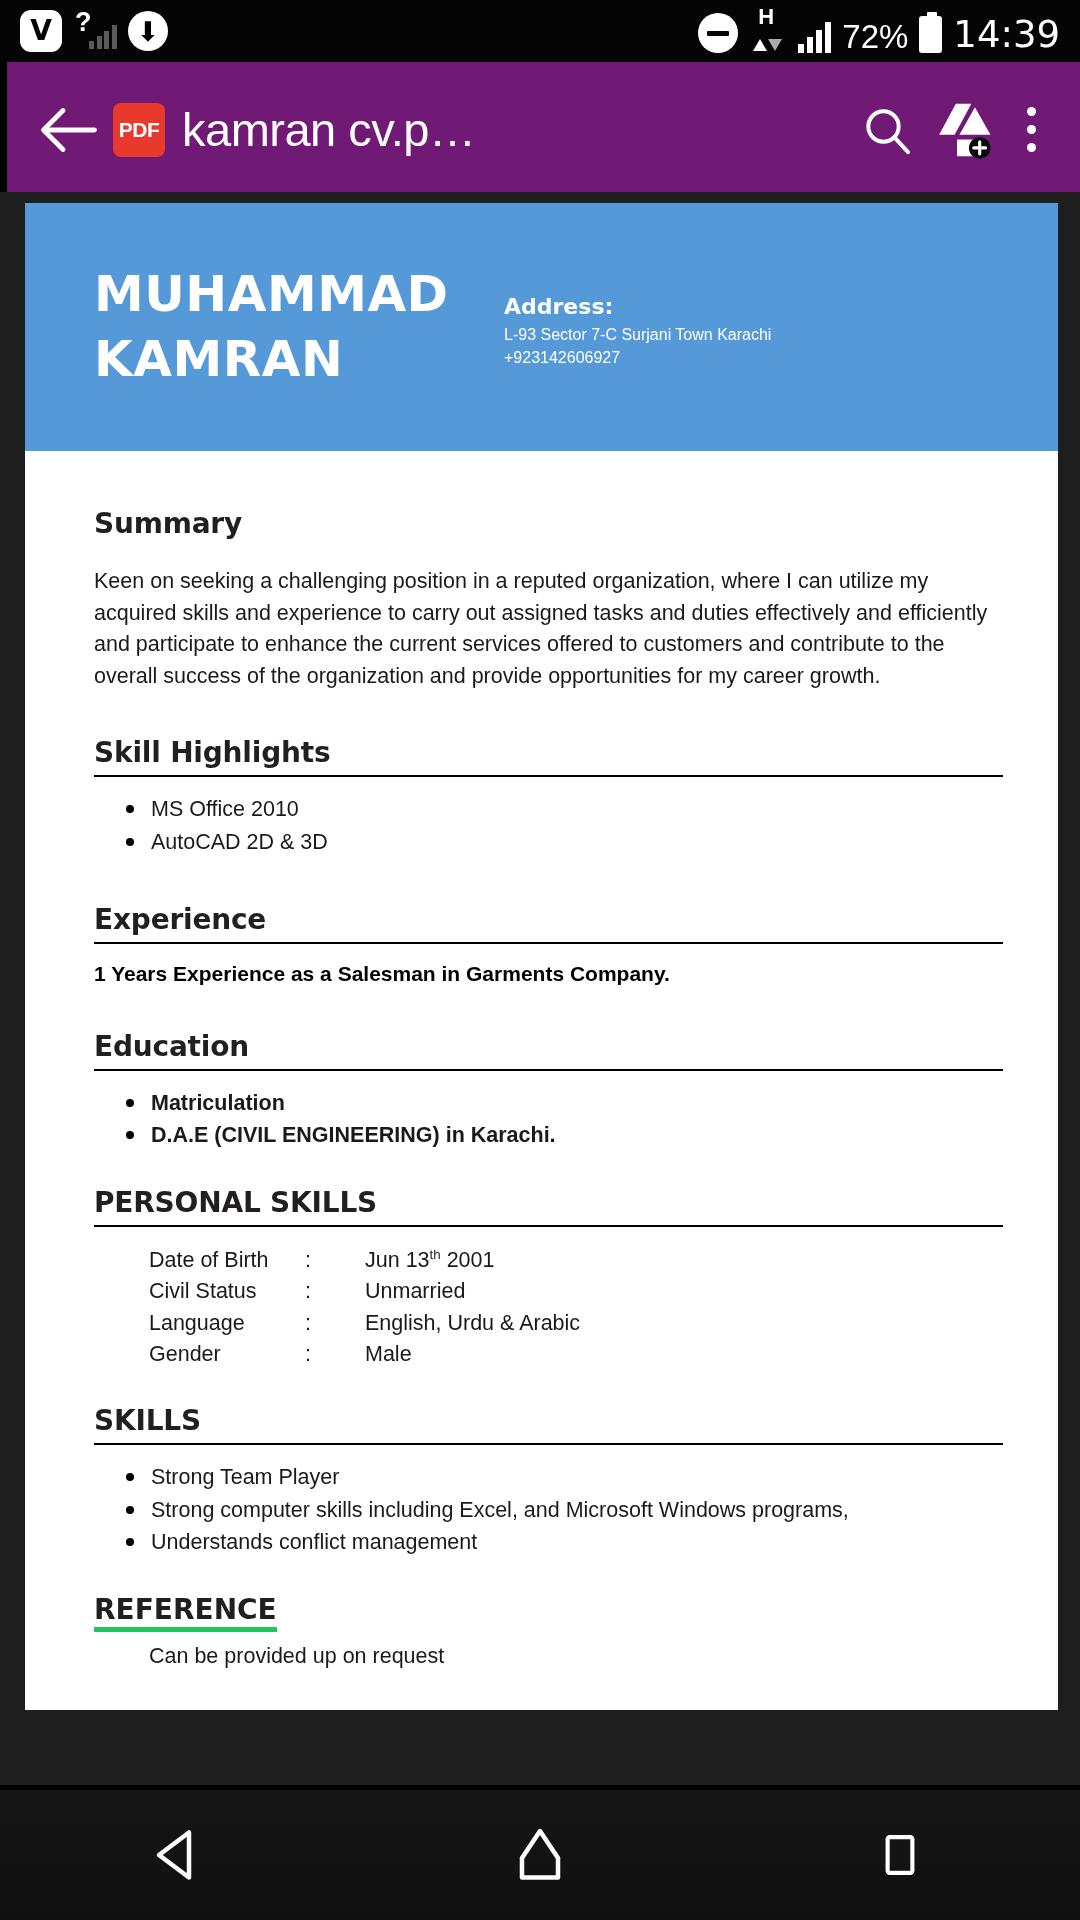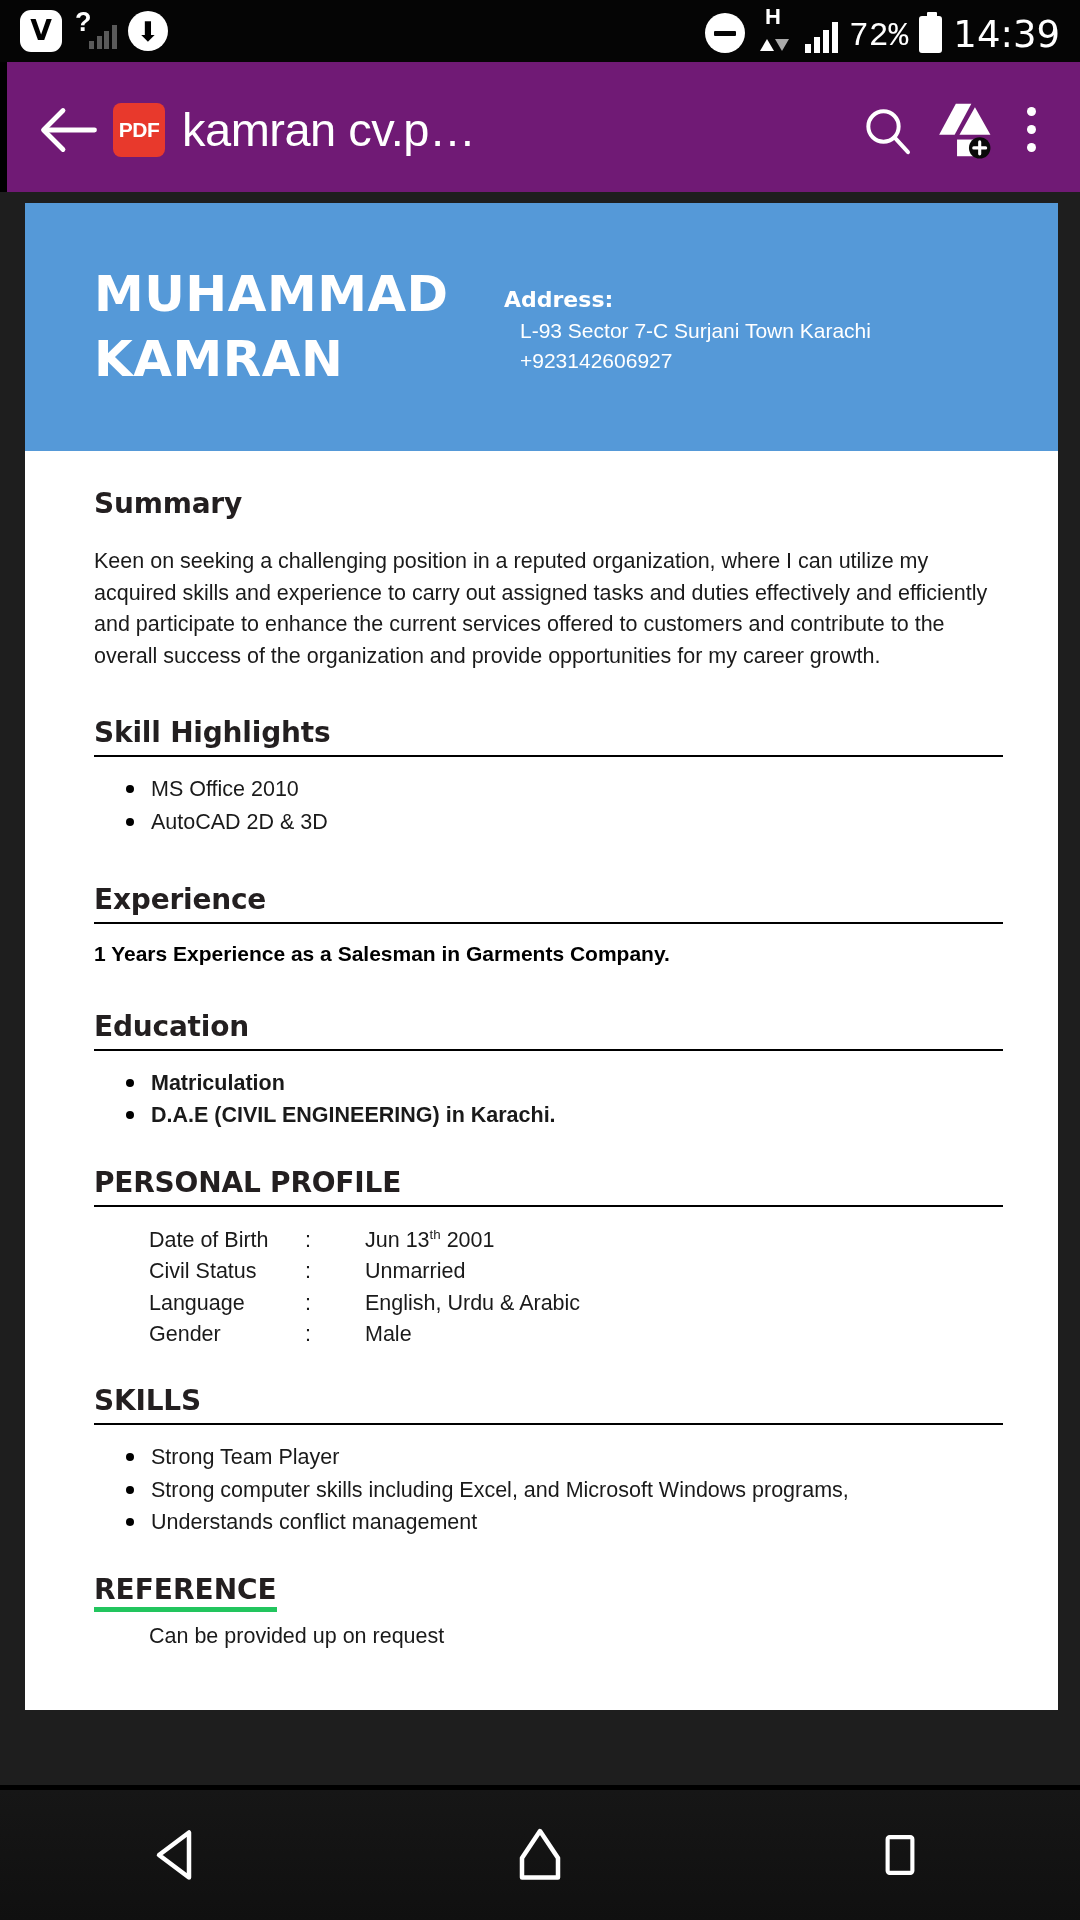--- a/index.html
+++ b/index.html
@@ -58,21 +58,21 @@
   .ic-hsdpa .dn{
     position:absolute; bottom:2px; left:19px; width:0;height:0;
     border-left:7px solid transparent;border-right:7px solid transparent;border-top:12px solid #aaa;
   }
   .sig2{ display:flex; align-items:flex-end; gap:3px; }
   .sig2 i{ display:block;width:6px;background:#fff; }
   .sig2 i:nth-child(1){height:9px;}
   .sig2 i:nth-child(2){height:16px;}
   .sig2 i:nth-child(3){height:23px;}
   .sig2 i:nth-child(4){height:31px;}
-  .batt-pct{ font-size:33px; font-weight:400; line-height:1; font-family:Liberation Mono, monospace; }
+  .batt-pct{ font-size:33px; font-weight:400; line-height:1; font-family:Liberation Sans, sans-serif; }
   .batt{
     width:23px; height:37px; border:3px solid #fff; border-radius:3px; position:relative; background:#fff;
   }
   .batt:before{
     content:""; position:absolute; top:-7px; left:5px; width:10px; height:5px; background:#fff; border-radius:1px;
   }
   .clock{ font-size:37px; line-height:1; font-family:"DejaVu Sans", sans-serif; }
 
   
   .appbar{
@@ -119,36 +119,35 @@
     color:#fff; font-weight:bold; font-size:50px; line-height:1.30;
     letter-spacing:0.5px; width:410px;
     font-family:"DejaVu Sans", sans-serif;
   }
   .pg-contact{ color:#fff; padding-top:6px; }
   .pg-contact .lbl{
     font-weight:bold; font-size:22px; line-height:1.45;
     font-family:"DejaVu Sans", sans-serif;
   }
   .pg-contact .val{
-    font-size:21px; line-height:1.45; font-weight:400;
-    font-family:"Liberation Sans", sans-serif;
-    margin-left:16px;
+    font-size:16px; line-height:1.45; font-weight:400;
+    font-family:"Liberation Sans", sans-serif;
   }
 
   .pg-body{ padding:0 55px 0 69px; }
 
   h2.sec{
     font-family:"DejaVu Sans", sans-serif;
     font-weight:bold; color:#231f20; font-size:28px;
     letter-spacing:-0.2px;
   }
   h2.sec.nobar{ border:none; }
   .rule{ height:2px; background:#000; margin-top:6px; }
 
-  .sum-title{ padding-top:36px; }
+  .sum-title{ padding-top:56px; }
   p.body{
     font-family:"Liberation Sans", sans-serif;
     font-size:21.5px; line-height:1.47; color:#1a1a1a;
     margin-top:26px;
   }
 
   ul.bul{ list-style:none; margin-top:16px; }
   ul.bul li{
     position:relative; padding-left:57px;
     font-family:"Liberation Sans", sans-serif;
@@ -302,21 +301,21 @@
 
       <div class="gap-lg"></div>
       <h2 class="sec">Education</h2>
       <div class="rule"></div>
       <ul class="bul bold">
         <li>Matriculation</li>
         <li>D.A.E (CIVIL ENGINEERING) in Karachi.</li>
       </ul>
 
       <div class="gap-md"></div>
-      <h2 class="sec">PERSONAL PROFILE</h2>
+      <h2 class="sec">PERSONAL SKILLS</h2>
       <div class="rule"></div>
       <table class="profile">
         <tbody>
             <tr>
           <td class="k">Date of Birth</td>
           <td class="c">:</td>
           <td><span>Jun 13</span><sup>th</sup><span> 2001</span></td>
         </tr>
         <tr>
           <td class="k">Civil Status</td>

